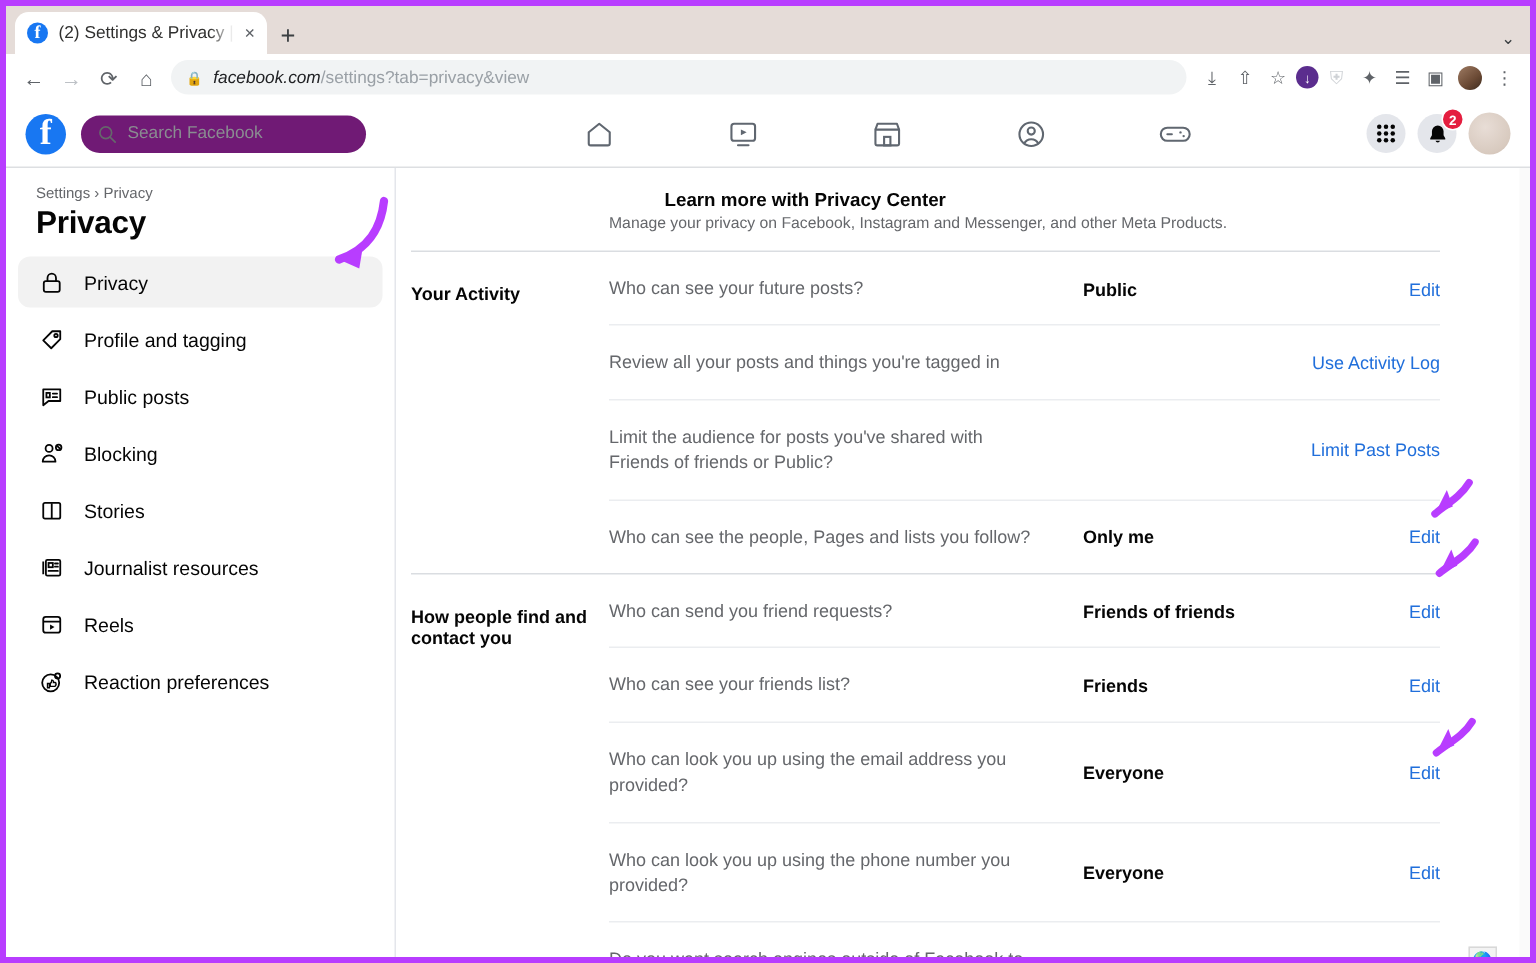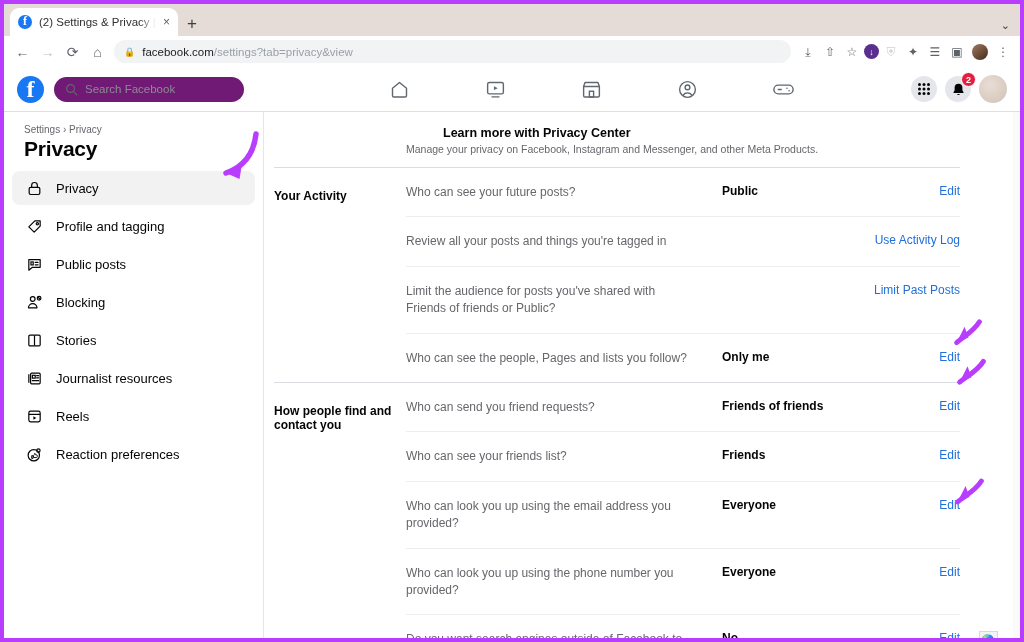--- a/index.html
+++ b/index.html
@@ -87,21 +87,21 @@
     height: 23px;
     background: #f1f3f4;
     border-radius: 12px;
     display: flex;
     align-items: center;
     padding: 0 10px;
     gap: 7px;
     margin: 0 5px 0 3px;
   }
   #omnibox .url { font-size: 11.5px; color: #9aa0a6; white-space: nowrap; }
-  #omnibox .url b { color: #202124; font-weight: normal; }
+  #omnibox .url b { color: #202124; font-weight: normal; font-style: italic; }
   .lock { font-size: 9px; color: #5f6368; }
   .tb-ico {
     width: 20px; height: 20px;
     display: flex; align-items: center; justify-content: center;
     font-size: 12px; color: #5f6368;
     flex: 0 0 auto;
   }
   .tb-ico.purple {
     background: #5b2d8e; color: #fff; border-radius: 50%;
     width: 15px; height: 15px; font-size: 9px;
@@ -235,21 +235,21 @@
   .sec { display: flex; padding: 0 60px 0 10px; }
   .sec-label {
     width: 132px; flex: 0 0 132px;
     font-size: 12px; font-weight: bold; color: #050505;
     padding-top: 21px;
     line-height: 1.2;
   }
   .rows { flex: 1 1 auto; }
   .row {
     display: flex;
-    align-items: flex-start;
+    align-items: center;
     padding: 16px 0 15px 0;
     border-bottom: 1px solid #ebedf0;
     gap: 12px;
   }
   .row:last-child { border-bottom: none; }
   .row .q {
     flex: 1 1 auto;
     font-size: 12px;
     color: #65676b;
     line-height: 1.45;

